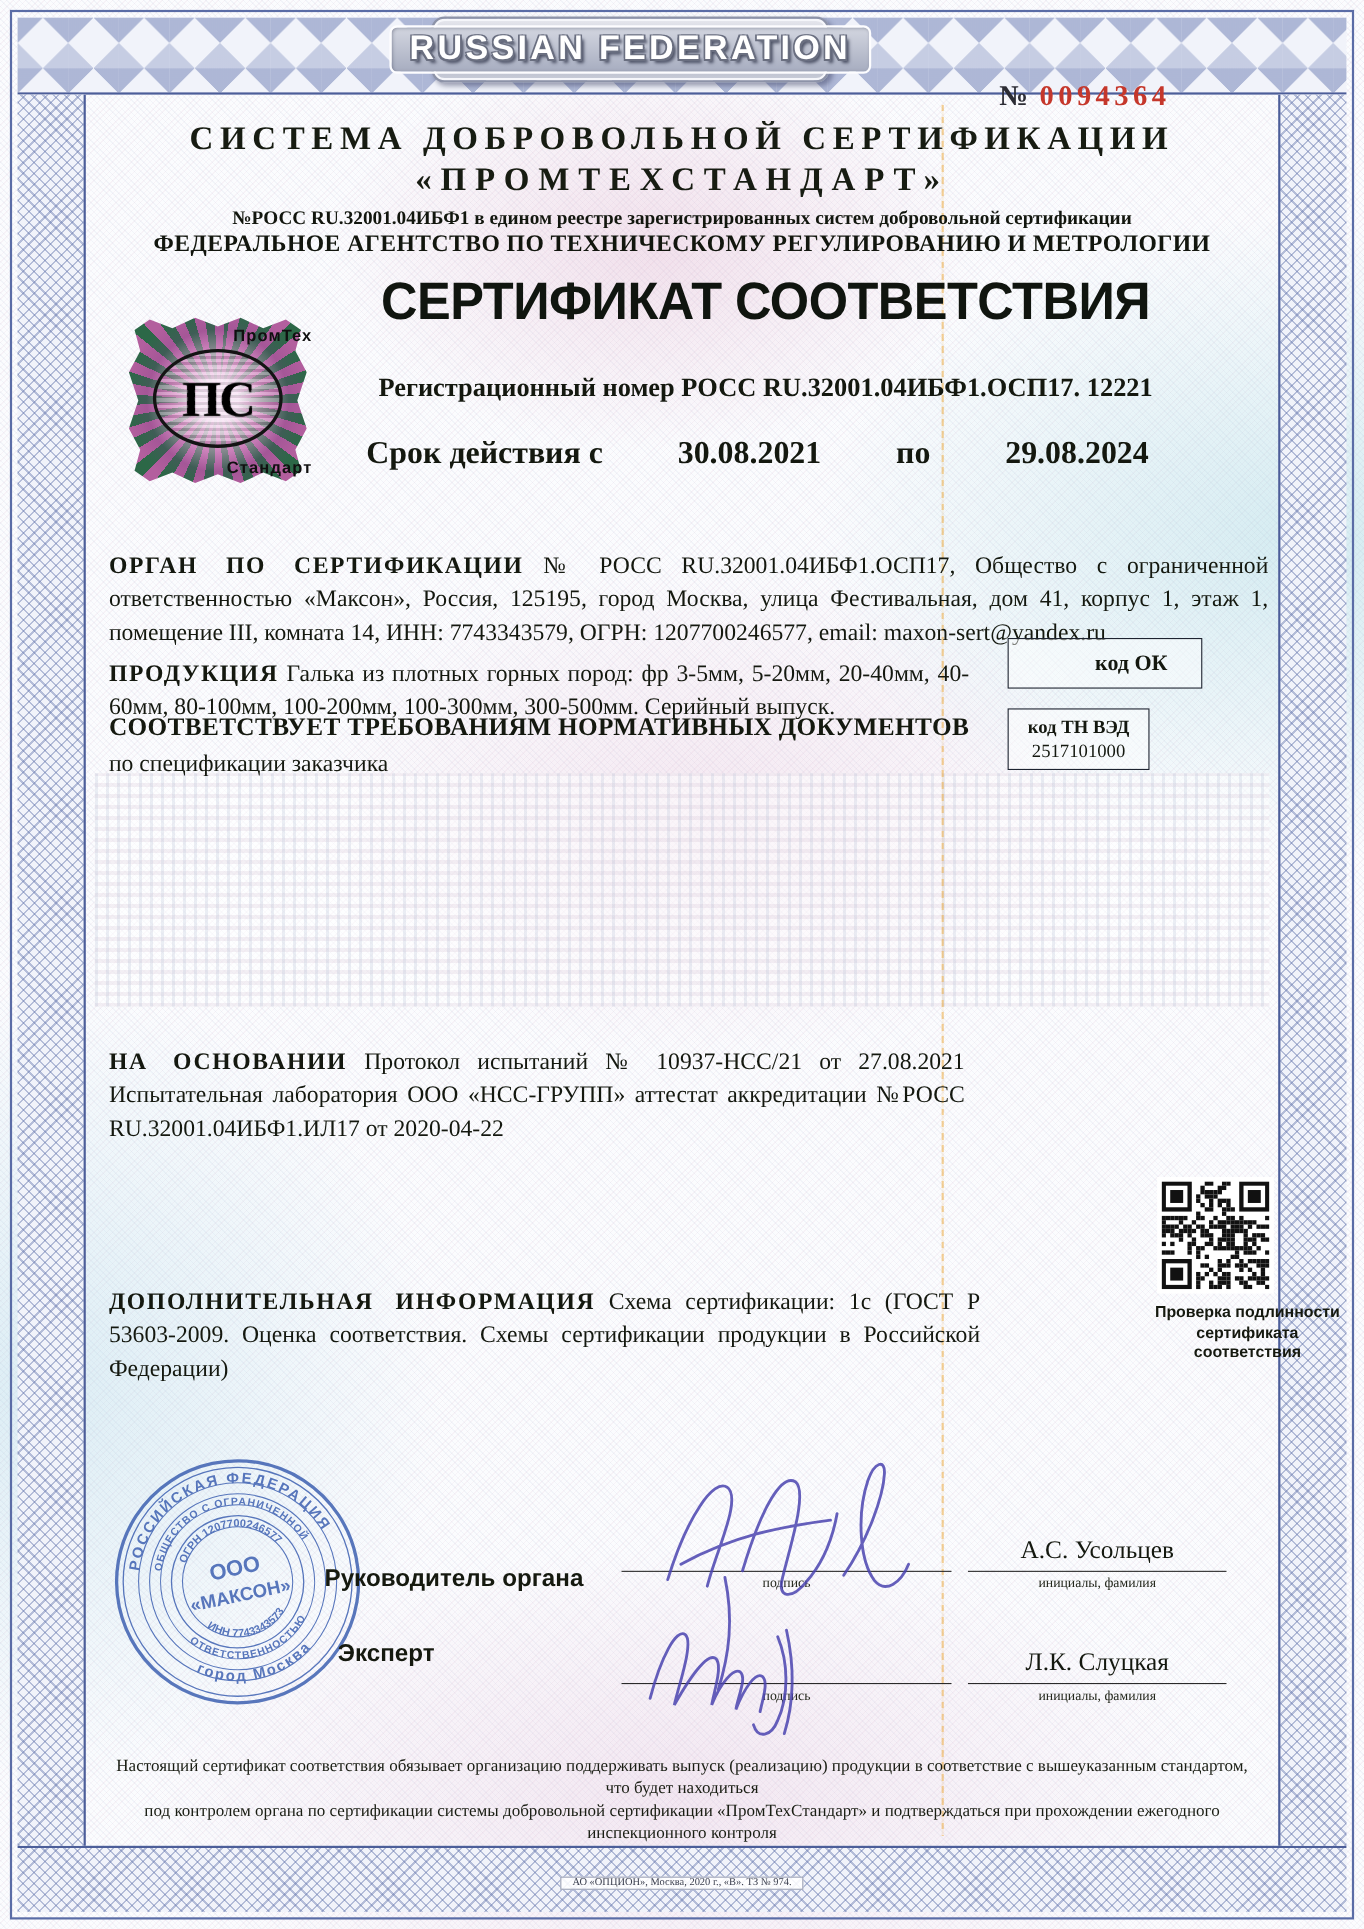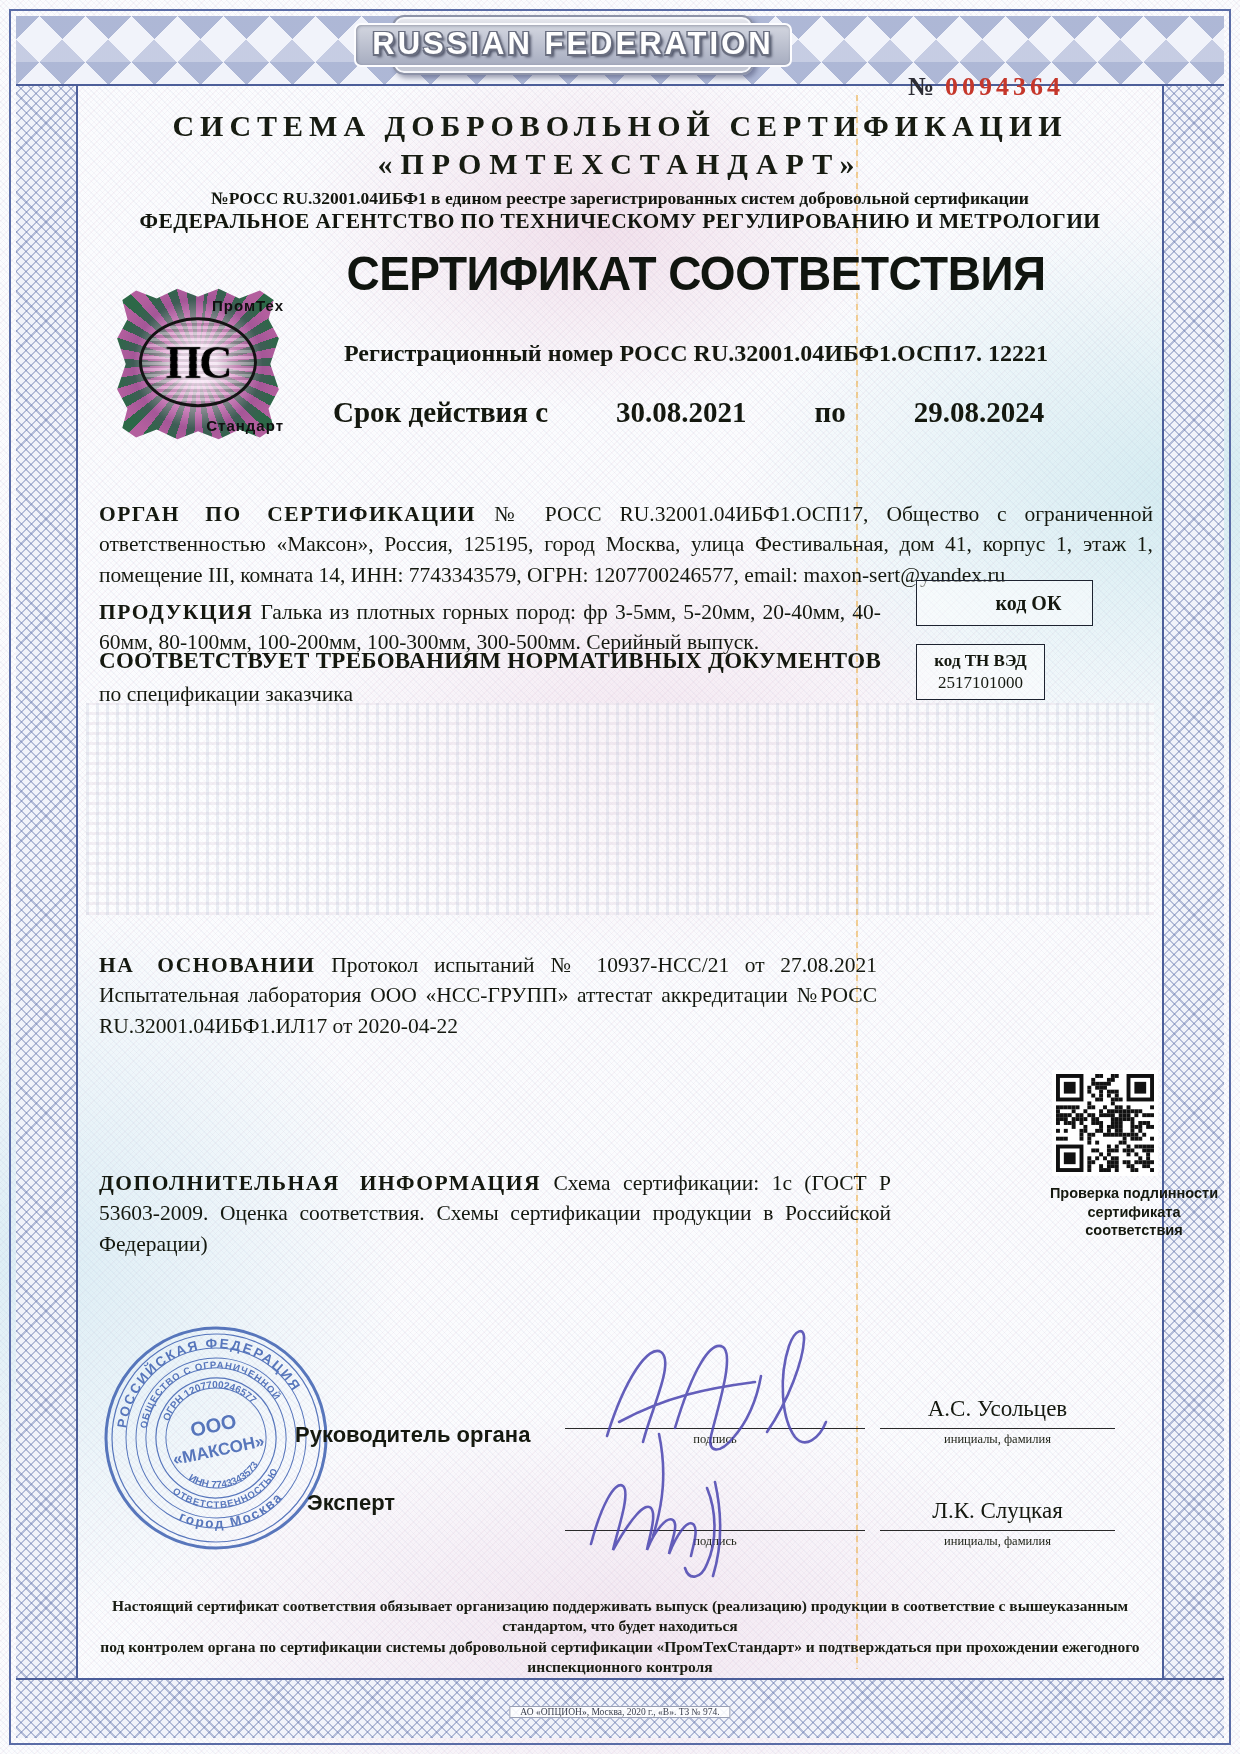--- a/index.html
+++ b/index.html
@@ -137,21 +137,21 @@
   .l2a{left:565px; top:1530px; width:300px;} .l2b{left:880px; top:1530px; width:235px;}
   .sig-caption{position:absolute; font-size:12.5px; color:#23271c; text-align:center;}
   .c1a{left:565px; top:1432px; width:300px;} .c1b{left:880px; top:1432px; width:235px;}
   .c2a{left:565px; top:1534px; width:300px;} .c2b{left:880px; top:1534px; width:235px;}
   .sig-name{position:absolute; font-size:23px; text-align:center; color:#14180f;}
   .n1{left:880px; top:1396px; width:235px;} .n2{left:880px; top:1498px; width:235px;}
   .sig-ink{position:absolute; left:555px; top:1250px;}
   .stamp{position:absolute; left:100px; top:1322px; opacity:.86;}
   
   .disclaimer{position:absolute; left:95px; top:1596px; width:1050px; text-align:center;
-    font-size:15.5px; font-weight:700; line-height:1.32; color:#191d13;}
+    font-size:15.5px; font-weight:400; line-height:1.32; color:#191d13;}
   .imprint{
     position:absolute; left:50%; transform:translateX(-50%); top:1706px;
     background:rgba(255,255,255,.88); border:1px solid #9aa0b5; padding:0 10px;
     font-size:9.5px; color:#3d4150; white-space:nowrap;
   }
 </style>
 </head>
 <body>
 
 <div class="page">

